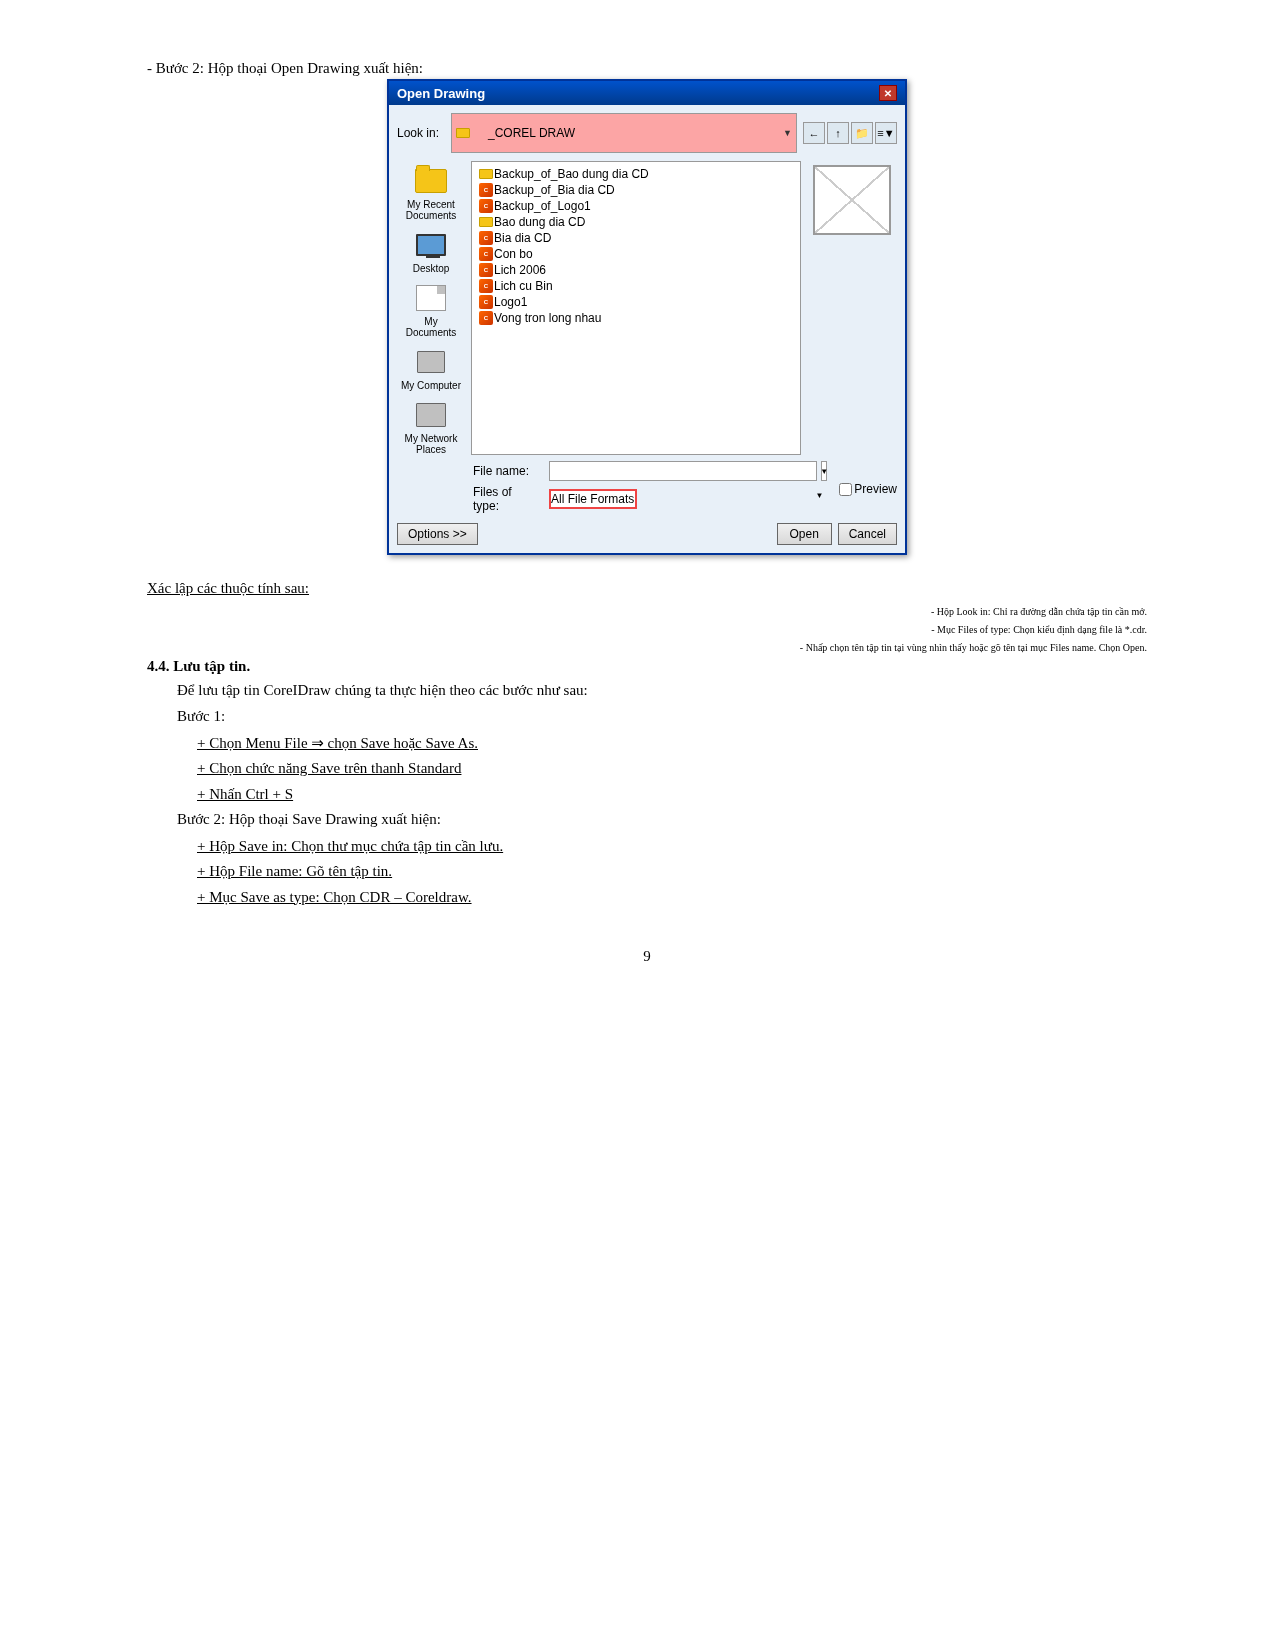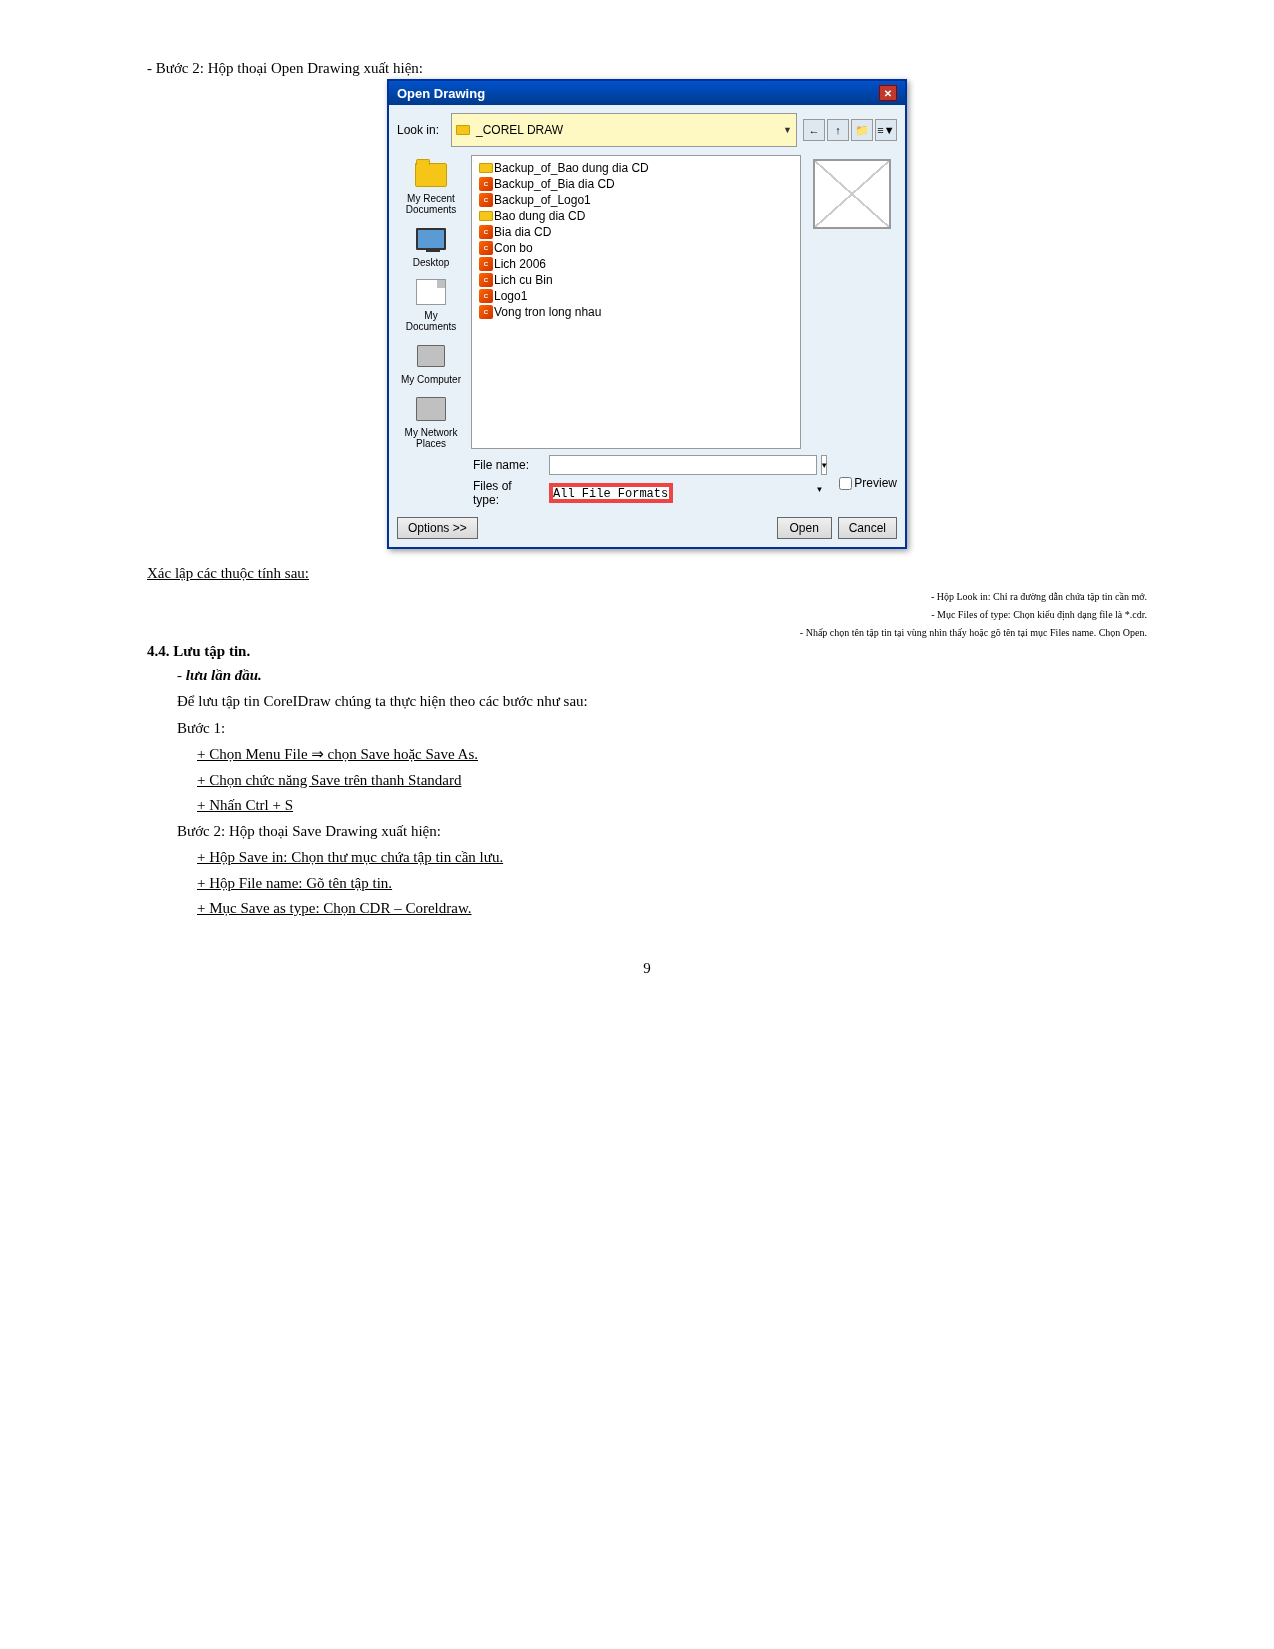--- a/index.html
+++ b/index.html
@@ -20,21 +20,21 @@
 
     .intro-line {
       margin-bottom: 2px;
       font-size: 15px;
     }
 
     
     .dialog-wrapper {
       display: flex;
       justify-content: center;
-      margin-bottom: 13px;
+      margin-bottom: 22px;
     }
 
     .dialog {
       width: 520px;
       border: 2px solid #003399;
       background: #d4e8f7;
       box-shadow: 2px 2px 6px rgba(0,0,0,0.4);
     }
 
     .dialog-titlebar {
@@ -309,25 +309,24 @@
       flex: 1;
       height: 20px;
       border: 1px solid #999;
       background: white;
       font-size: 12px;
     }
 
     .form-select {
       flex: 1;
       height: 20px;
-      border: 4px solid #ef4444;
+      border: 2px solid #ef4444;
       background: white;
       font-size: 12px;
       appearance: none;
-      font-family: Liberation Mono, monospace;
       -webkit-appearance: none;
     }
 
     .select-wrapper {
       flex: 1;
       position: relative;
       height: 20px;
     }
 
     .select-wrapper::after {
@@ -432,24 +431,24 @@
 
     .lookin-text {
       font-size: 12px;
     }
 
     .combo-box-wrapper {
       flex: 1;
       display: flex;
       align-items: center;
       border: 1px solid #999;
-      background: #fef9c3;
-      height: 34px;
+      background: #fca5a5;
+      height: 40px;
       padding: 0 4px;
-      gap: 6px;
+      gap: 18px;
     }
 
     .combo-arrow {
       margin-left: auto;
       font-size: 9px;
       color: #333;
     }
   </style>
 </head>
 <body>
@@ -639,23 +638,20 @@
     <span class="underline">Xác lập các thuộc tính sau:</span>
   </p>
 
   <p class="bullet-item">- <span>Hộp Look in: Chỉ ra đường dẫn chứa tập tin cần mở.</span></p>
   <p class="bullet-item">- <span>Mục Files of type: Chọn kiểu định dạng file là *.cdr.</span></p>
   <p class="bullet-item">- <span>Nhấp chọn tên tập tin tại vùng nhìn thấy hoặc gõ tên tại mục Files name. Chọn Open.</span></p>
 
   <p class="section-heading">
     <span>4.4. Lưu tập tin.</span>
   </p>
-  <p class="body-text" style="padding-left:30px;">
-    - <span class="italic-bold">lưu lần đầu.</span>
-  </p>
 
   <p class="body-text" style="padding-left:30px;">Để lưu tập tin CoreIDraw chúng ta thực hiện theo các bước như sau:</p>
   <p class="body-text" style="padding-left:30px;">Bước 1:</p>
 
   <p class="plus-item" style="padding-left:50px;">+ Chọn Menu File ⇒ chọn Save hoặc Save As.</p>
   <p class="plus-item" style="padding-left:50px;">+ Chọn chức năng Save trên thanh Standard</p>
   <p class="plus-item" style="padding-left:50px;">+ Nhấn Ctrl + S</p>
 
   <p class="body-text" style="padding-left:30px;">Bước 2: Hộp thoại Save Drawing xuất hiện:</p>
 

